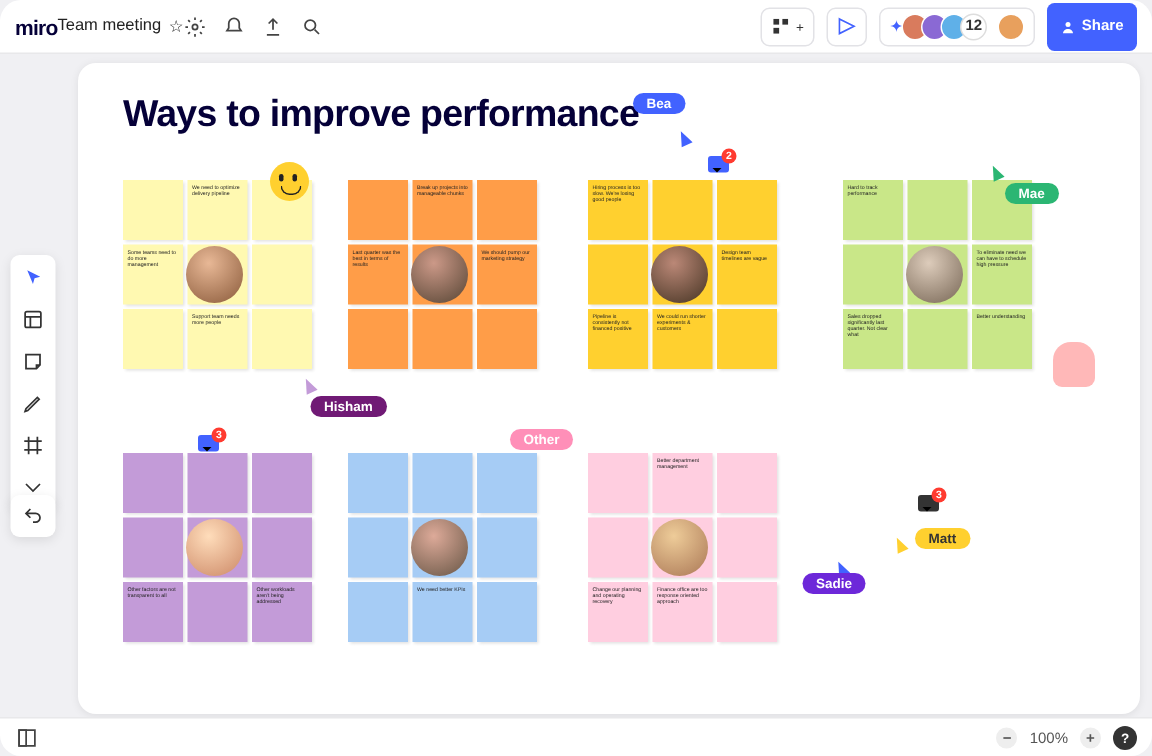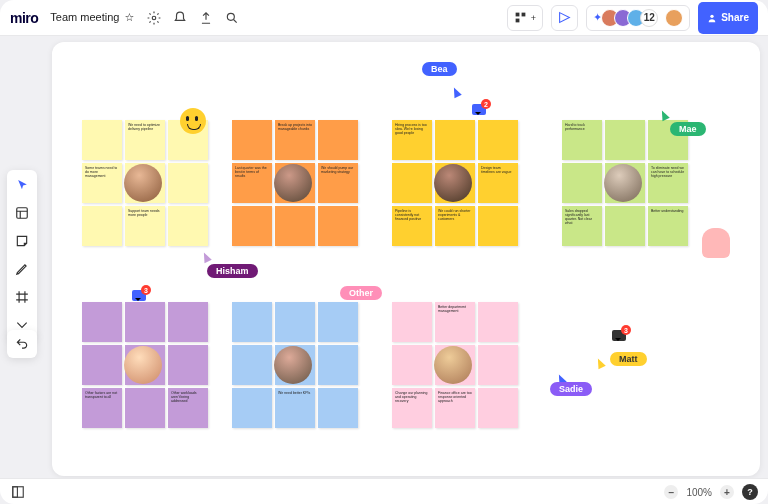--- a/index.html
+++ b/index.html
@@ -1,17 +1,17 @@
 <!DOCTYPE html>
 <html><head>
 <meta charset="utf-8">
 <style>
 *{box-sizing:border-box;margin:0;padding:0}
 body{width:768px;height:504px;font-family:-apple-system,BlinkMacSystemFont,"Segoe UI",Helvetica,Arial,sans-serif;background:#f0f0f3;overflow:hidden;position:relative;border-radius:14px}
-.topbar{height:36px;background:#fff;display:flex;align-items:center;padding:0 10px;border-bottom:1px solid #e8e8ea;gap:12px;font-size:11px;color:#333}
+.topbar{height:36px;background:#fff;display:flex;align-items:center;padding:0 10px;border-bottom:1px solid #e8e8ea;font-size:11px;color:#333}
 .logo{font-weight:800;letter-spacing:-.5px;font-size:14px;color:#050038}
 .board-name{font-weight:500;color:#222;display:flex;gap:5px}
 .tb-icons{display:flex;gap:11px;align-items:center}
 .ic{width:15px;height:15px;display:flex;align-items:center;justify-content:center;color:#444;cursor:pointer}
 .flex-sp{flex:1}
 .tb-right{display:flex;align-items:center;gap:8px}
 .pill{background:#fff;border:1px solid #e2e2e6;border-radius:6px;height:26px;display:flex;align-items:center;padding:0 6px;gap:4px}
 .avs{display:flex;align-items:center}
 .av{width:18px;height:18px;border-radius:50%;border:1.5px solid #fff;margin-left:-5px;background:linear-gradient(135deg,#f6a,#a6f)}
 .av:nth-child(1){background:#d97b5d}
@@ -151,20 +151,21 @@
       </svg>
     </div>
 </div>
 <div class="undo-tb">
     <svg width="14" height="14" viewBox="0 0 24 24" fill="none" stroke="#333" stroke-width="2">
       <path d="M9 14L4 9l5-5M4 9h11a5 5 0 110 10h-3"></path>
     </svg>
   </div>
 
 <div class="canvas">
+  <div class="title">Ways to improve performance</div>
 
   <div class="cluster yellow" style="left:30px;top:78px">
       <div class="note sm"></div>
       <div class="note sm">We need to optimize delivery pipeline</div>
       <div class="note sm"></div>
       <div class="note sm">Some teams need to do more management</div>
       <div class="note sm"></div>
       <div class="note sm"></div>
       <div class="note sm"></div>
       <div class="note sm">Support team needs more people</div>
@@ -263,21 +264,21 @@
   <div class="cursor" style="left:150px;top:210px;border-bottom-color:#c39bd8"></div>
   <div class="cursor" style="left:300px;top:246px;border-bottom-color:#ff8fb8"></div>
   <div class="cursor" style="left:544px;top:316px;border-bottom-color:#ffd02f"></div>
   <div class="cursor" style="left:505px;top:332px;border-bottom-color:#4262ff"></div>
 
   <div class="tag" style="left:370px;top:20px;background:#4262ff">Bea</div>
   <div class="tag" style="left:618px;top:80px;background:#2bb673">Mae</div>
   <div class="tag" style="left:155px;top:222px;background:#701a75">Hisham</div>
   <div class="tag" style="left:288px;top:244px;background:#ff8fb8">Other</div>
   <div class="tag" style="left:558px;top:310px;background:#ffd02f;color:#333">Matt</div>
-  <div class="tag" style="left:498px;top:340px;background:#8b5cf6">Sadie</div>
+  <div class="tag" style="left:483px;top:340px;background:#6d28d9">Sadie</div>
 </div>
 
 <div class="bottombar">
   <span class="ic">
       <svg width="14" height="14" viewBox="0 0 24 24" fill="none" stroke="currentColor" stroke-width="2">
         <rect x="3" y="3" width="18" height="18"></rect>
         <rect x="3" y="3" width="8" height="18"></rect>
       </svg>
     </span>
   <div class="flex-sp"></div>

